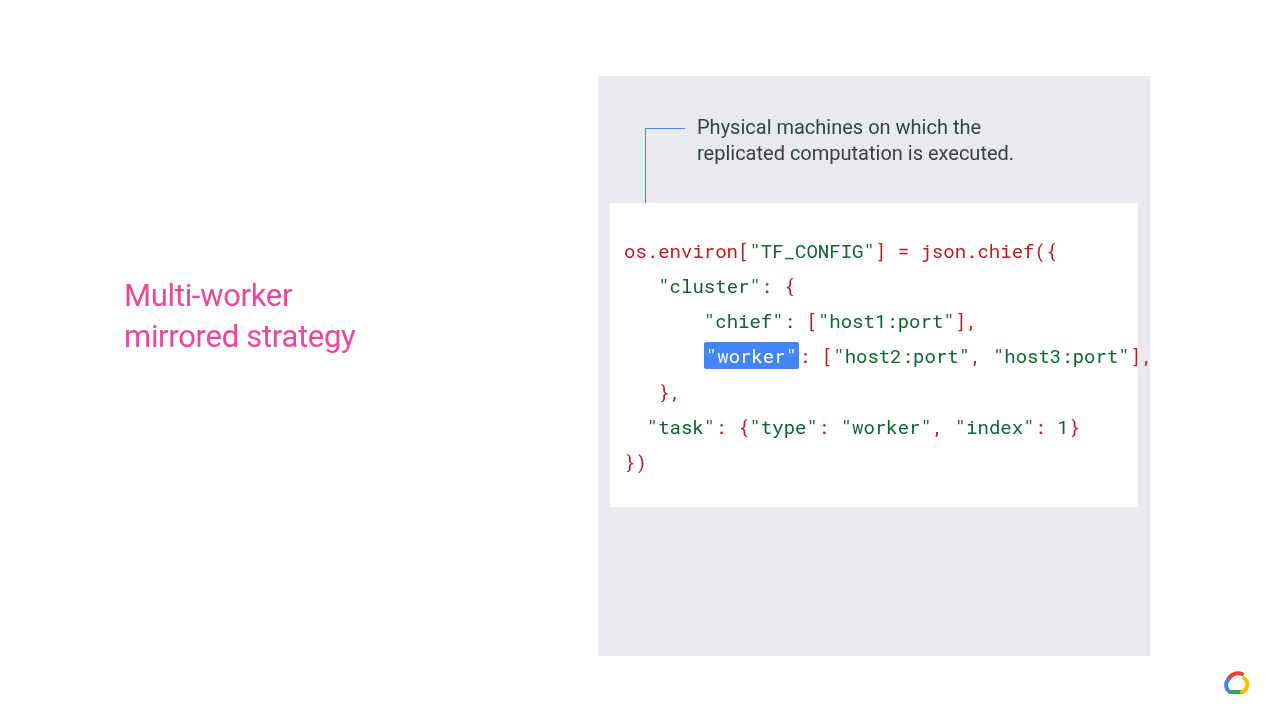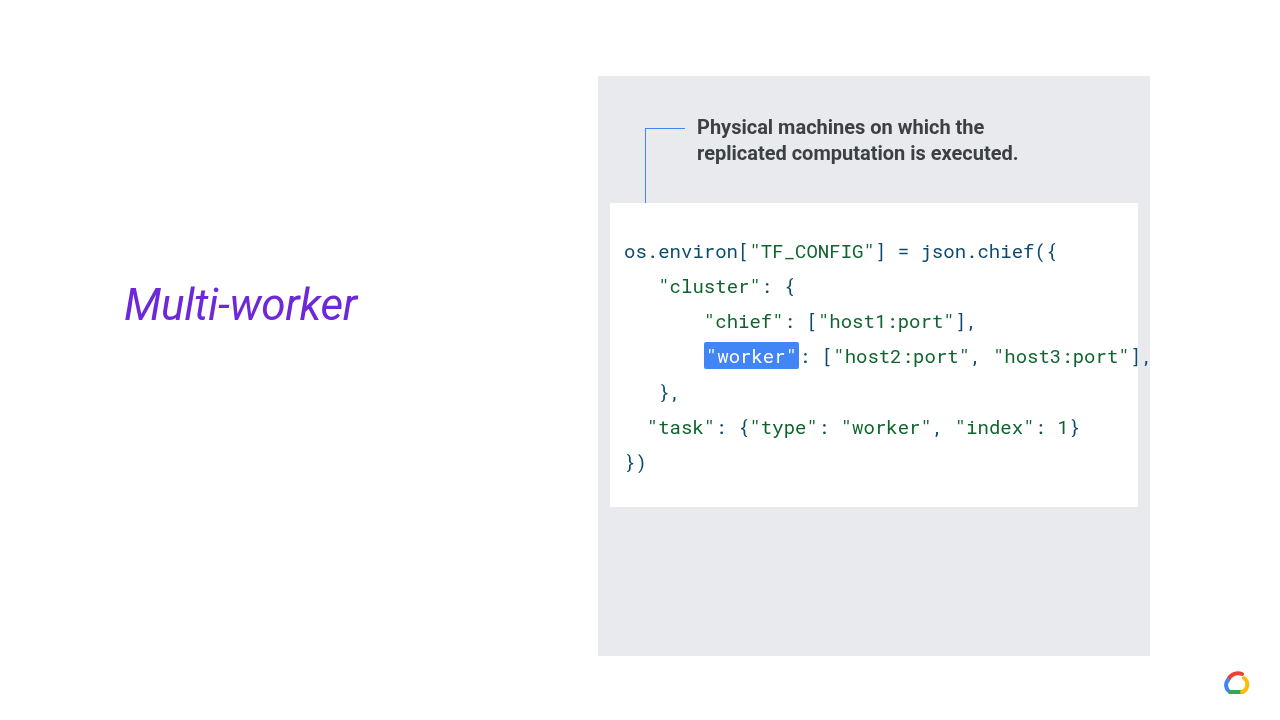--- a/index.html
+++ b/index.html
@@ -2,46 +2,45 @@
 <html><head>
   <meta charset="utf-8">
   <style>
     * { margin: 0; padding: 0; box-sizing: border-box; }
     html, body { width: 1280px; height: 720px; background: #fff; font-family: 'Google Sans', 'Roboto', Arial, sans-serif; overflow: hidden; position: relative; }
 
     .slide-title {
       position: absolute;
       left: 124px;
       top: 276px;
-      font-size: 44px;
+      font-size: 31px;
       font-weight: 400;
-      color: #6d28d9;
+      color: #ec4899;
       line-height: 1.32;
       letter-spacing: -0.3px;
-      font-style: italic;
     }
 
     .right-panel {
       position: absolute;
       left: 598px;
       top: 76px;
       width: 552px;
       height: 580px;
       background: #e8eaed;
     }
 
     .annotation {
       position: absolute;
       left: 697px;
       top: 114px;
       width: 360px;
       font-size: 20px;
       color: #3c4043;
       line-height: 1.3;
-      font-weight: 700;
+      font-weight: 400;
     }
 
     .annotation-line {
       position: absolute;
       pointer-events: none;
     }
     .annotation-line .vline {
       position: absolute;
       width: 1px;
       background: #4285f4;
@@ -61,41 +60,42 @@
       padding: 30px 14px 28px 14px;
       font-family: 'Roboto Mono', Menlo, Consolas, monospace;
       font-size: 19px;
       line-height: 1.85;
       color: #202124;
       white-space: pre;
     }
 
     .tk-str { color: #0d652d; }
     .tk-num { color: #0d652d; }
-    .tk-plain { color: #0c4a6e; }
+    .tk-plain { color: #b91c1c; }
     .tk-hl {
       background: #4285f4;
       color: #fff;
       padding: 1px 2px;
       border-radius: 2px;
     }
 
     .gcloud-logo {
       position: absolute;
       right: 28px;
       bottom: 22px;
       width: 32px;
       height: 32px;
     }
   </style>
 </head>
 <body>
 
 <div class="slide-title">
   <div>Multi-worker</div>
+  <div>mirrored strategy</div>
 </div>
 
 <div class="right-panel"></div>
 
 <div class="annotation">Physical machines on which the replicated computation is executed.</div>
 
 <div class="annotation-line">
   <div class="hline" style="left:645px; top:128px; width:40px;"></div>
   <div class="vline" style="left:645px; top:128px; height:226px;"></div>
   <div class="hline" style="left:645px; top:354px; width:48px;"></div>

